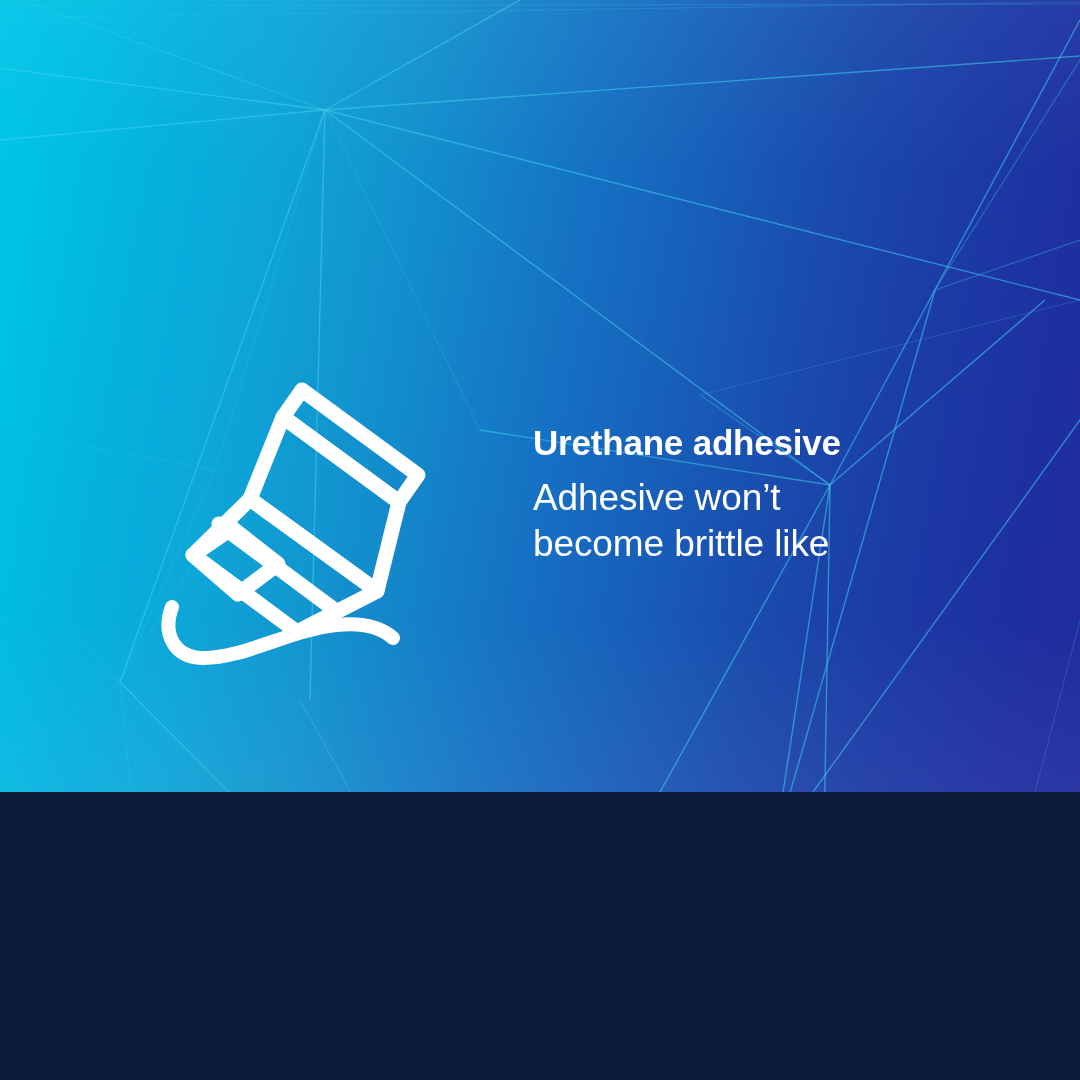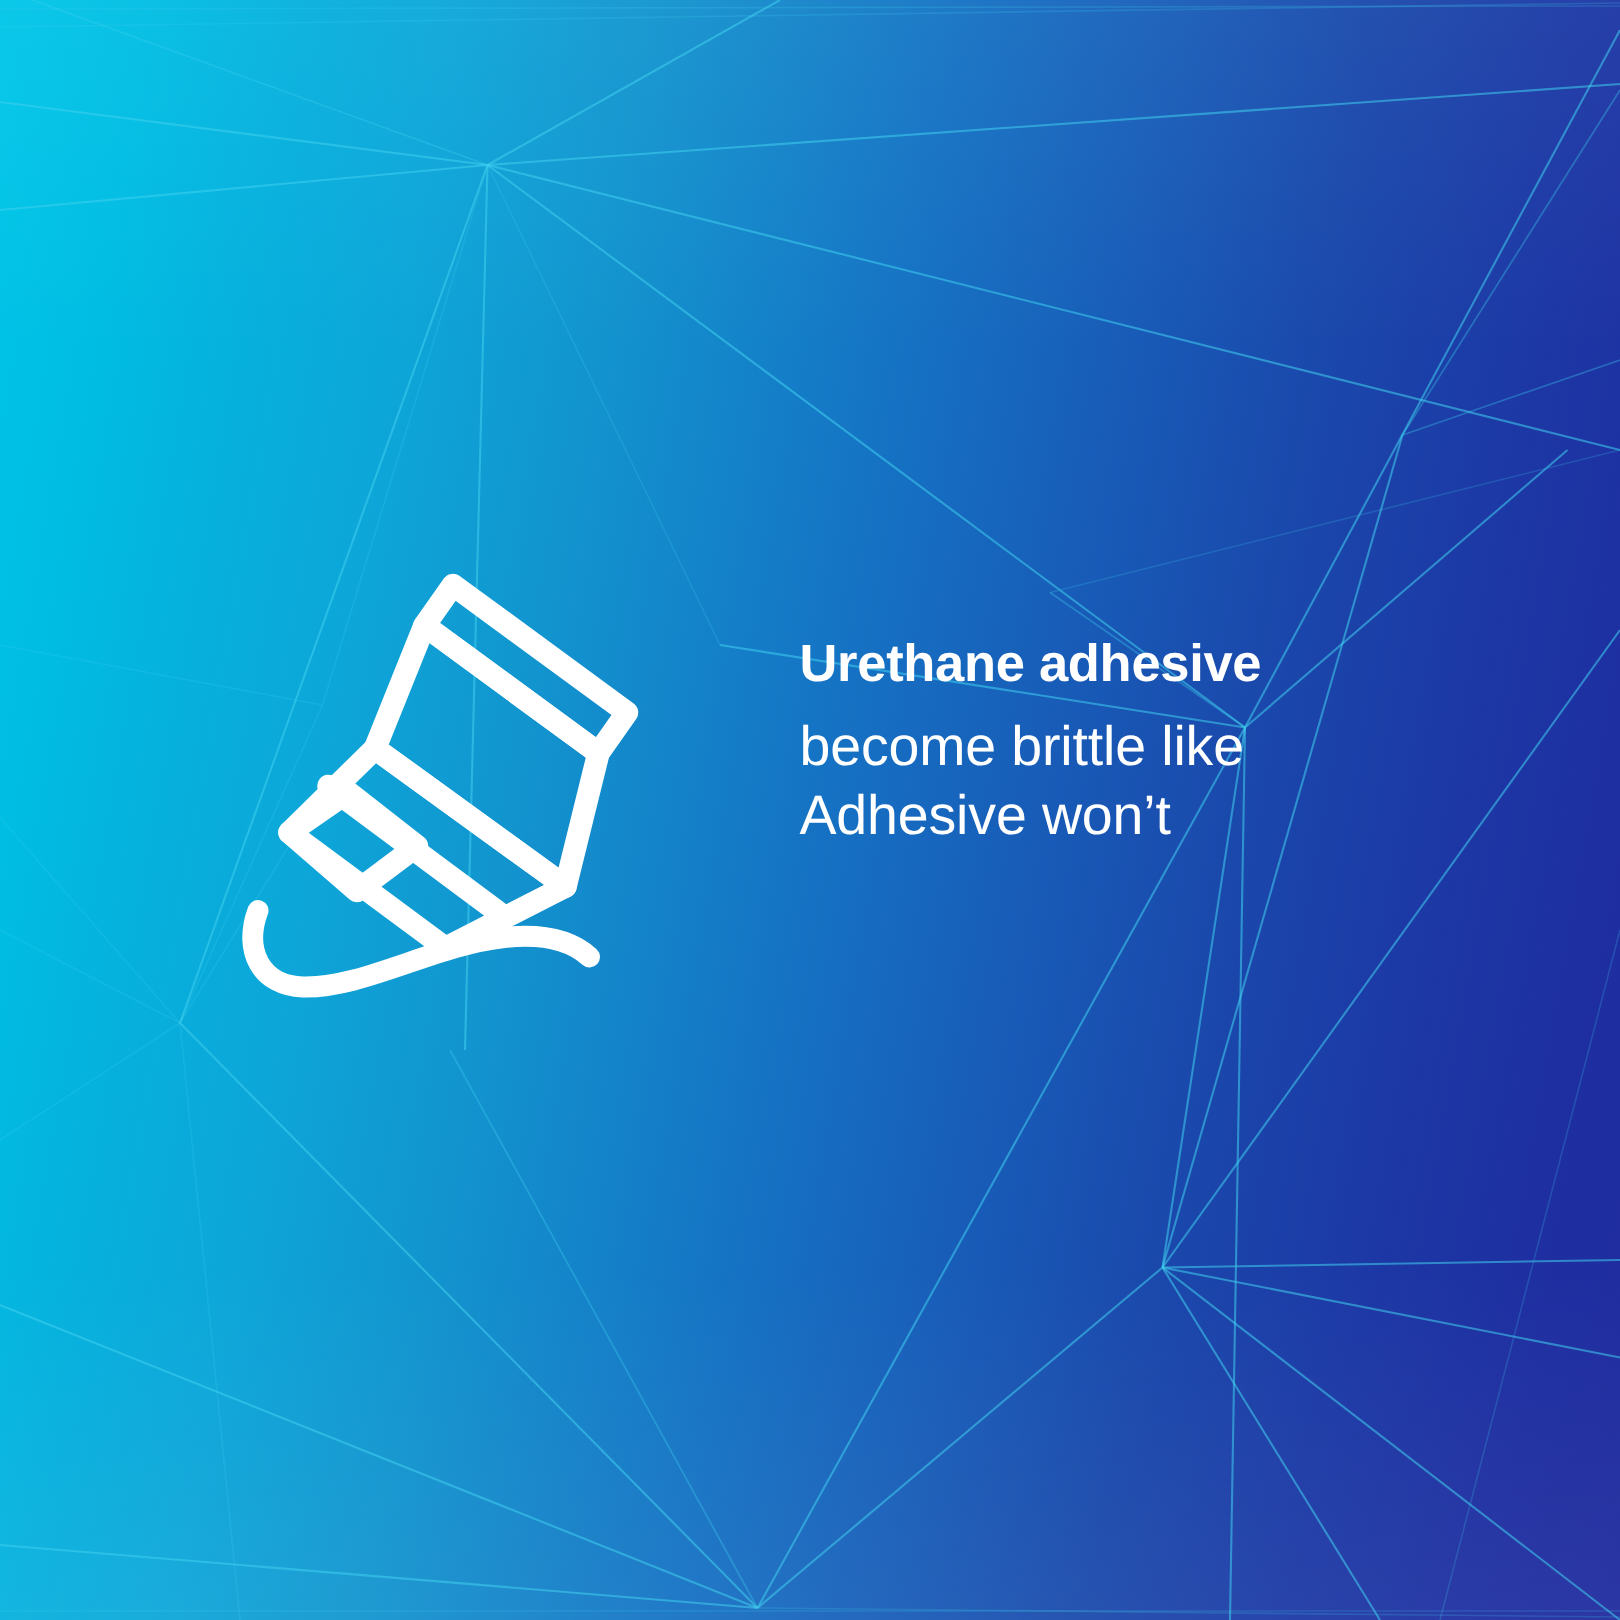--- a/index.html
+++ b/index.html
@@ -4,21 +4,21 @@
 <title>Urethane adhesive feature card</title>
 <style>
   html, body {
     margin: 0;
     padding: 0;
     background: #0b1a3a;
   }
   #card {
     position: relative;
     width: 1080px;
-    height: 1080px;
+    height: 792px;
     overflow: hidden;
     font-family: "Liberation Sans", sans-serif;
     
     background:
       linear-gradient(to bottom,
         rgba(255,255,255,0.045) 0%,
         rgba(255,255,255,0.00) 22%,
         rgba(255,255,255,0.00) 78%,
         rgba(255,255,255,0.055) 100%),
       linear-gradient(100deg,
@@ -189,18 +189,18 @@
       <path class="stroke-thin" d="M 22 235
                C 12 262, 24 285, 52 286
                C 92 287, 140 258, 186 253
                C 214 250, 232 256, 243 266"></path>
     </svg>
   </div>
 
   <div id="text-block">
     <h2 id="feature-title">Urethane adhesive</h2>
     <p id="feature-desc">
+      <span class="line">Adhesive won’t</span>
       <span class="line">become brittle like</span>
-      <span class="line">Adhesive won’t</span>
     </p>
   </div>
 
 </div>
 
 </body></html>

